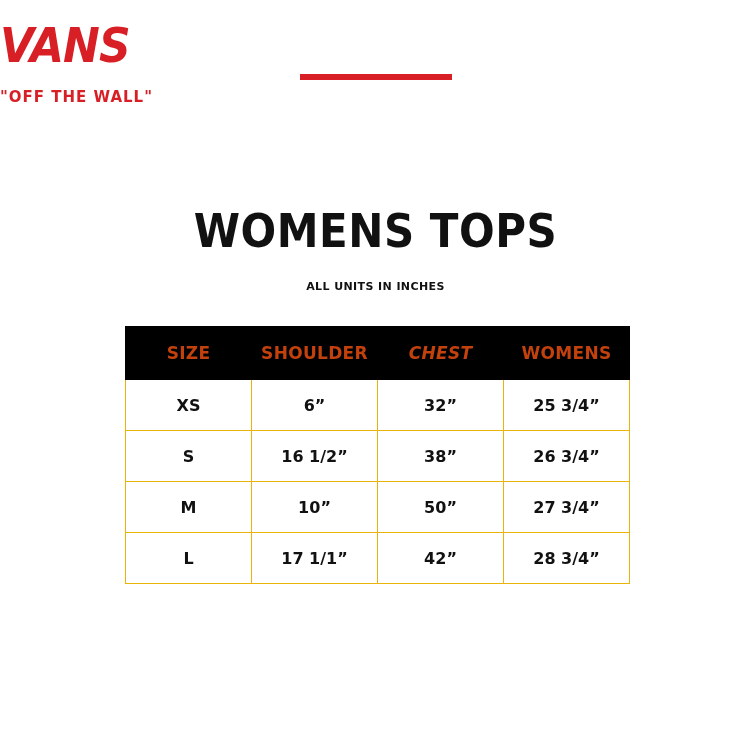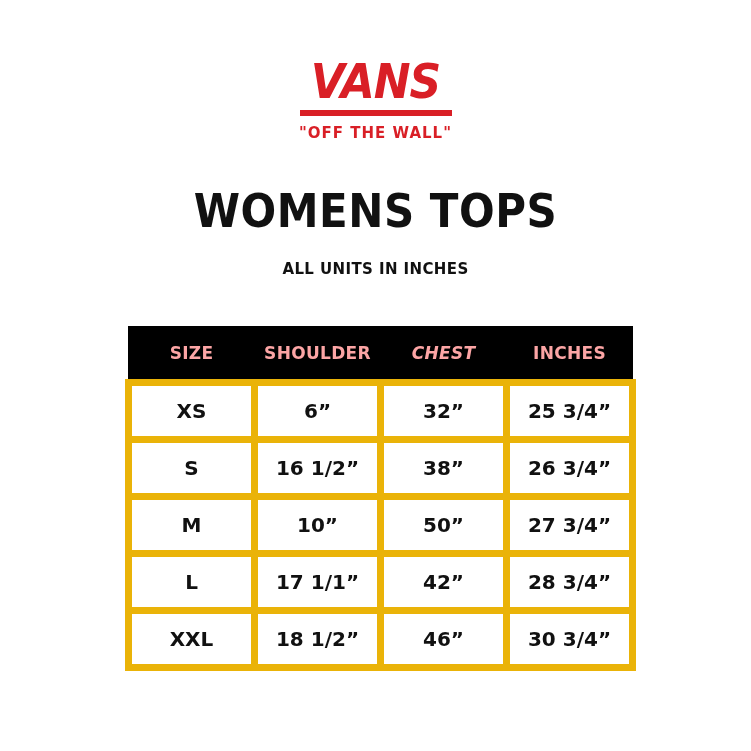--- a/index.html
+++ b/index.html
@@ -17,22 +17,21 @@
   .page {
     width: 751px;
     height: 751px;
     position: relative;
     box-sizing: border-box;
   }
 
   
   .brand {
     width: 100%;
-    text-align: center;
-    padding-top: 60px;
+    padding-top: 24px;
   }
   .brand-wordmark {
     font-family: "DejaVu Sans", sans-serif;
     font-weight: bold;
     font-style: italic;
     font-size: 44px;
     letter-spacing: -1px;
     color: #d91f26;
     line-height: 1;
     display: inline-block;
@@ -50,68 +49,68 @@
     font-size: 15px;
     letter-spacing: 1px;
     color: #d91f26;
     margin-top: 8px;
   }
 
   
   .title-block {
     width: 100%;
     text-align: center;
-    margin-top: 48px;
+    margin-top: 104px;
   }
   .main-title {
     font-family: "DejaVu Sans", sans-serif;
     font-weight: bold;
     font-size: 42px;
     letter-spacing: 0.5px;
     color: #111111;
     line-height: 1;
     transform: scaleY(1.12);
     display: inline-block;
   }
   .sub-title {
     font-family: "DejaVu Sans", sans-serif;
     font-weight: bold;
-    font-size: 15px;
+    font-size: 11px;
     letter-spacing: 0.4px;
     color: #111111;
     margin-top: 28px;
   }
 
   
   .table-wrap {
     position: absolute;
     left: 125px;
     top: 326px;
     width: 500px;
   }
   table.size-chart {
     border-collapse: collapse;
     width: 500px;
     table-layout: fixed;
   }
   table.size-chart th,
   table.size-chart td {
-    border: 7px solid #eab308;
+    border: 1px solid #eab308;
     height: 50px;
     text-align: center;
     vertical-align: middle;
     font-family: "DejaVu Sans", sans-serif;
     font-weight: bold;
-    font-size: 20px;
+    font-size: 16px;
     color: #111111;
     padding: 0;
   }
   table.size-chart thead th {
     background: #000000;
-    color: #fca5a5;
+    color: #c2410c;
     border: 1px solid #000000;
     font-size: 17px;
     letter-spacing: 0.3px;
     height: 52px;
   }
   table.size-chart tbody td {
     background: #ffffff;
   }
   .col-size    { width: 125px; }
   .col-shoulder{ width: 125px; }
@@ -134,21 +133,21 @@
     <div class="sub-title">ALL UNITS IN INCHES</div>
   </div>
 
   <div class="table-wrap">
     <table class="size-chart">
       <thead>
         <tr>
           <th class="col-size">SIZE</th>
           <th class="col-shoulder">SHOULDER</th>
           <th class="col-chest">CHEST</th>
-          <th class="col-length">INCHES</th>
+          <th class="col-length">WOMENS</th>
         </tr>
       </thead>
       <tbody>
         <tr>
           <td>XS</td>
           <td>6”</td>
           <td>32”</td>
           <td>25 3/4”</td>
         </tr>
         <tr>
@@ -162,23 +161,17 @@
           <td>10”</td>
           <td>50”</td>
           <td>27 3/4”</td>
         </tr>
         <tr>
           <td>L</td>
           <td>17 1/1”</td>
           <td>42”</td>
           <td>28 3/4”</td>
         </tr>
-        <tr>
-          <td>XXL</td>
-          <td>18 1/2”</td>
-          <td>46”</td>
-          <td>30 3/4”</td>
-        </tr>
       </tbody>
     </table>
   </div>
 
 </div>
 
 </body></html>

